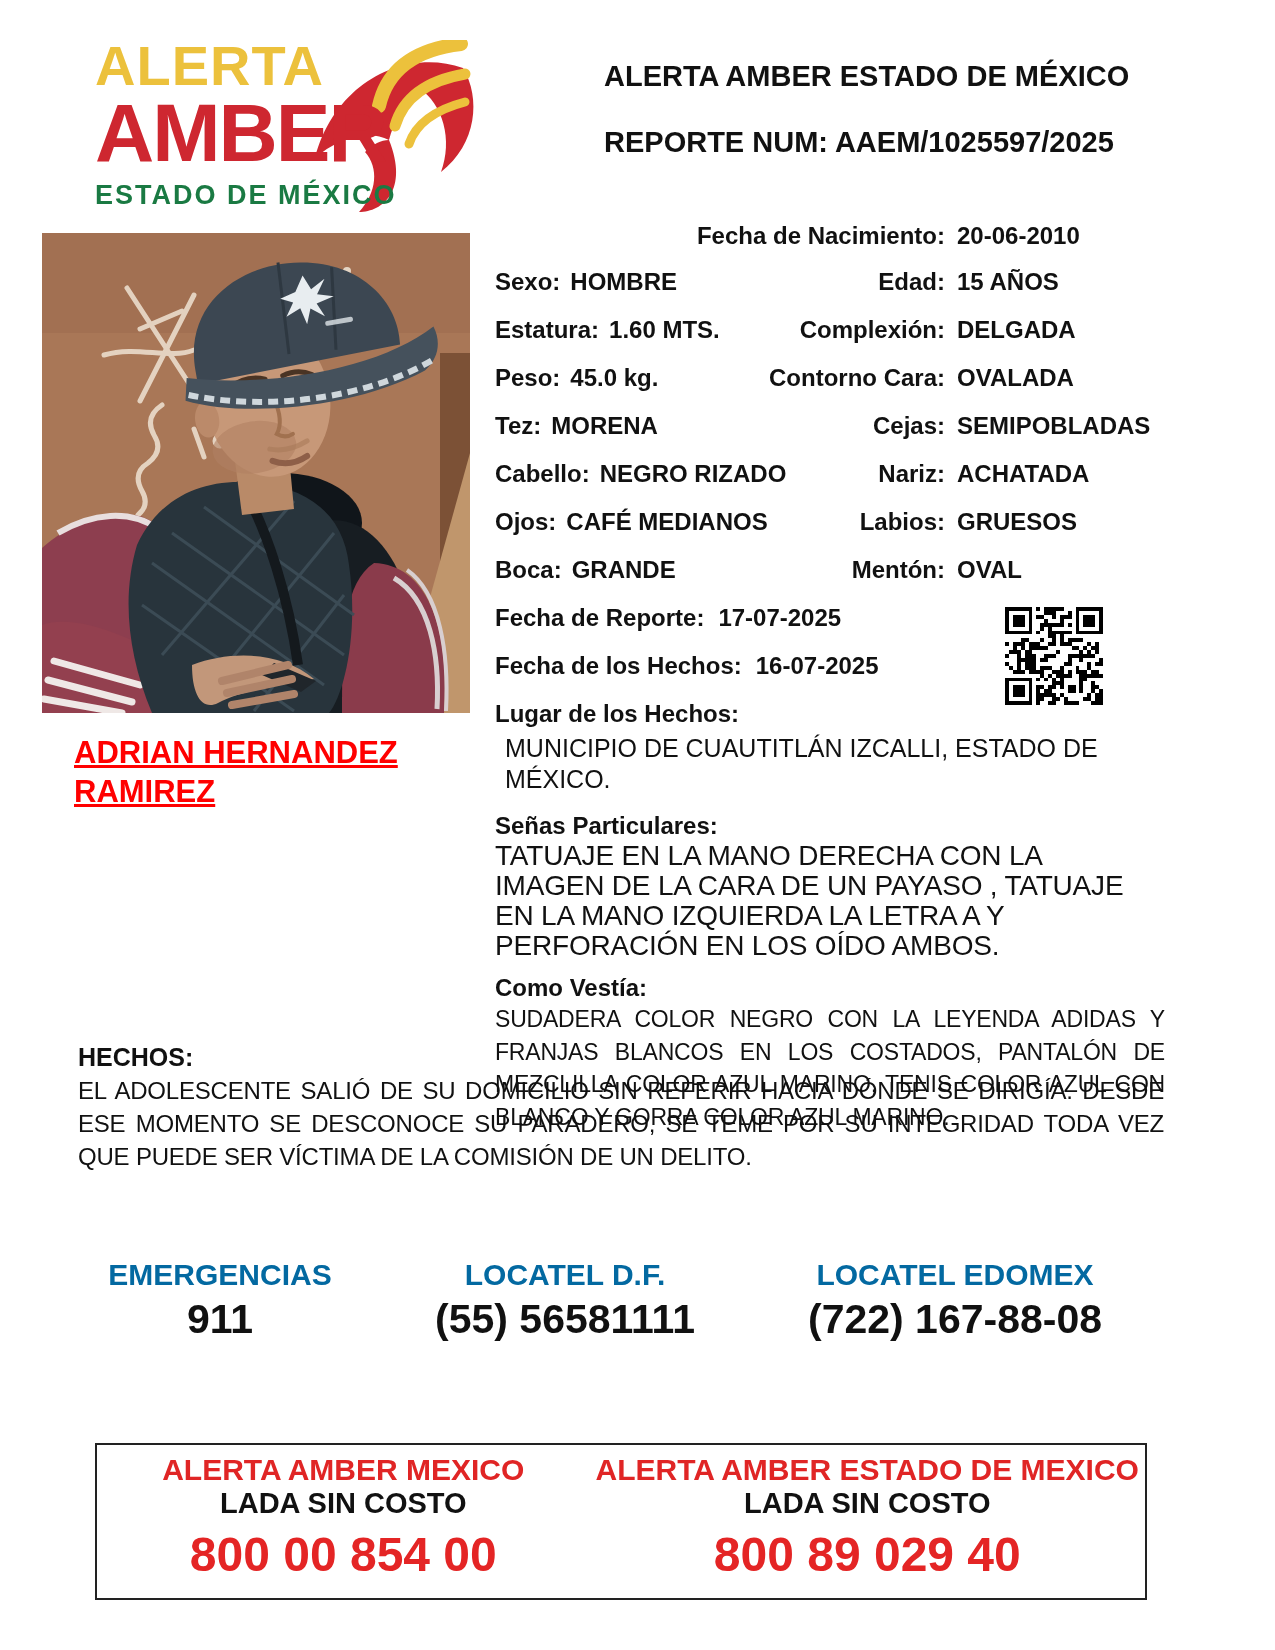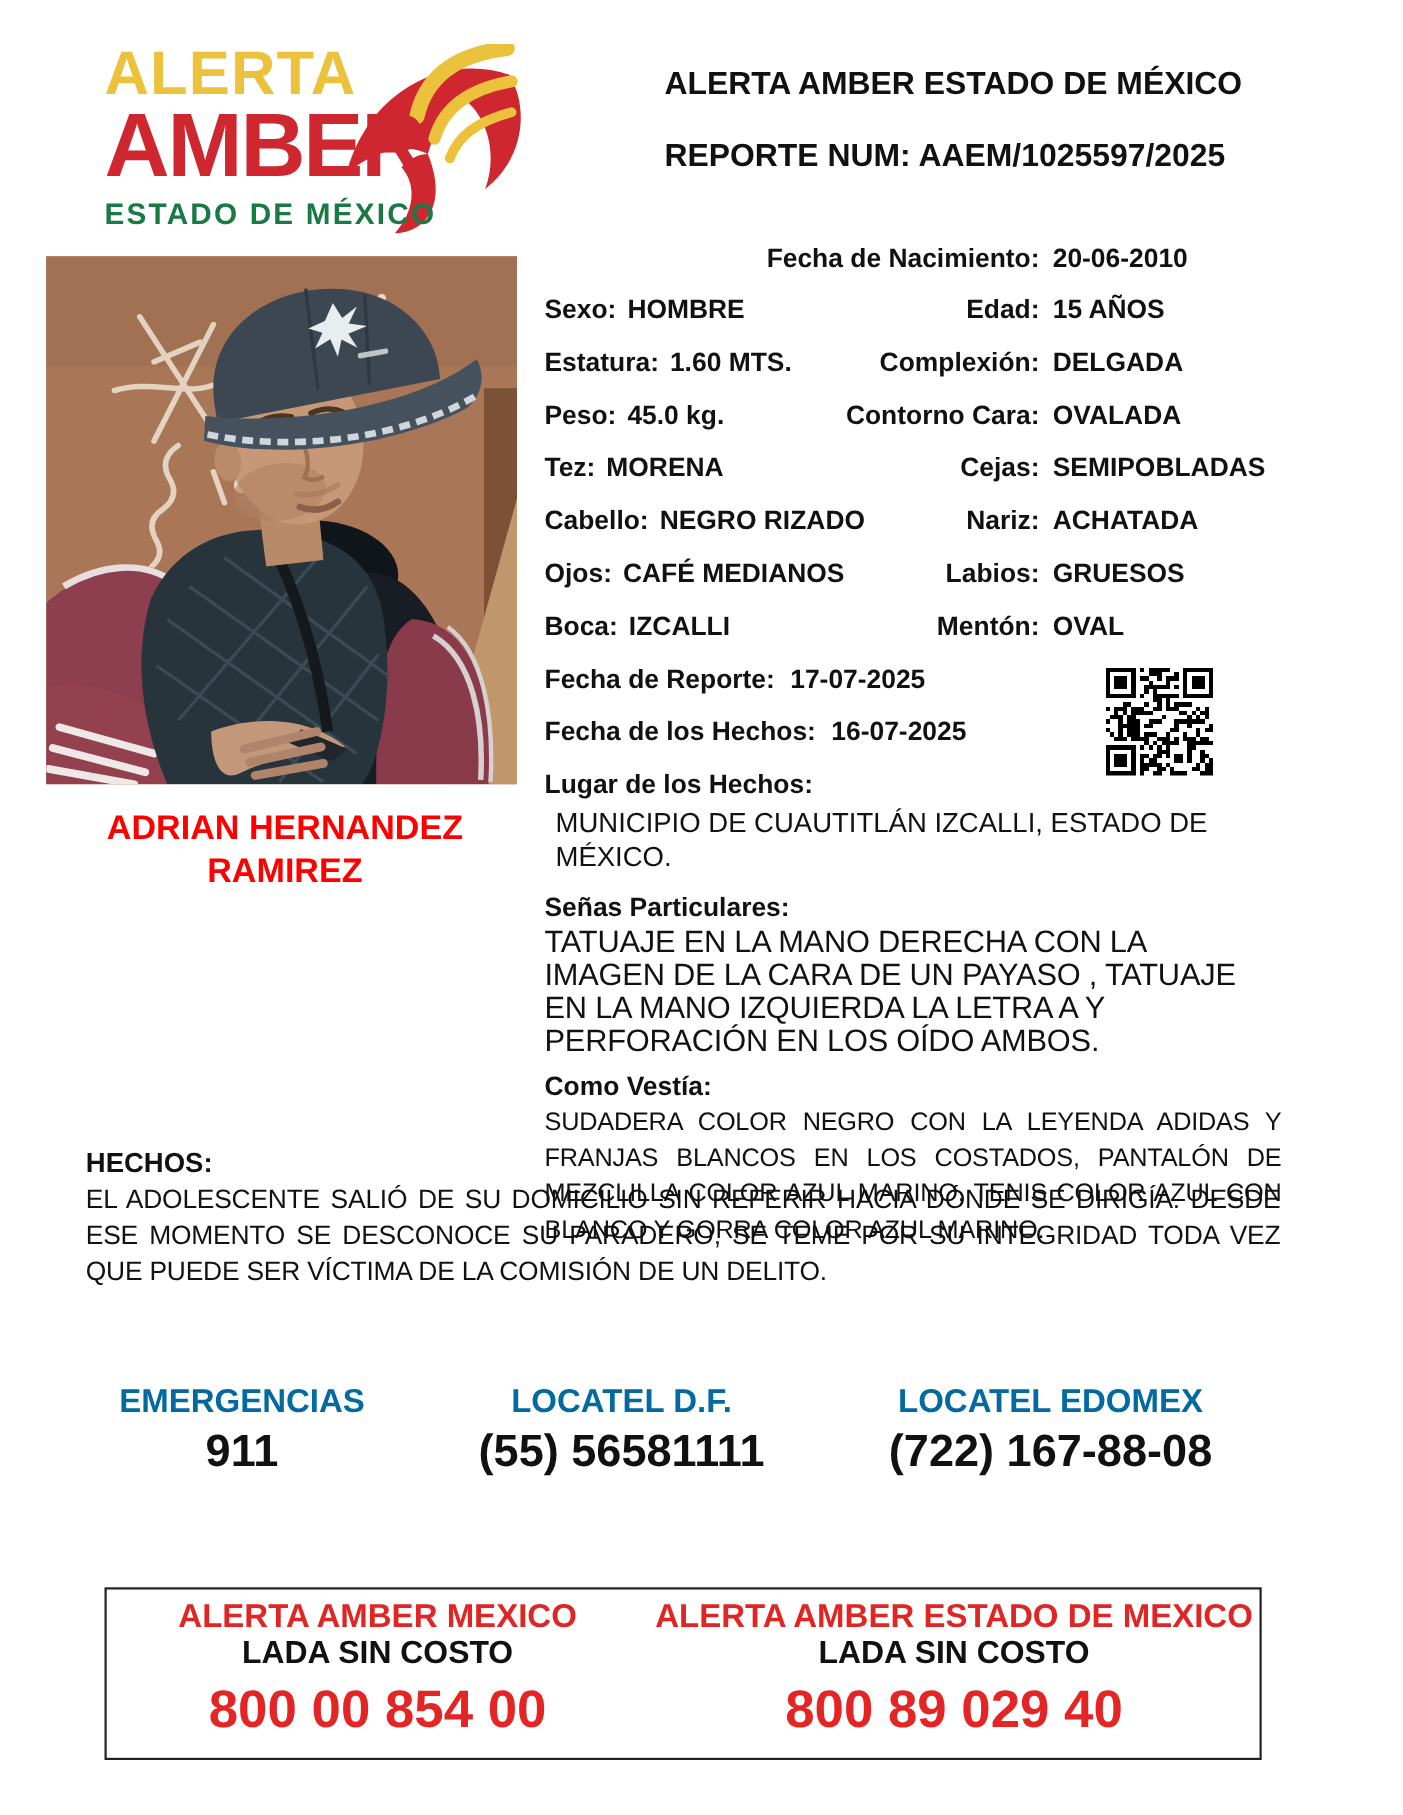--- a/index.html
+++ b/index.html
@@ -14,22 +14,22 @@
   .logo-l2{position:relative;z-index:1;font-size:82px;font-weight:800;letter-spacing:-2px;color:#ce2730;line-height:74px;margin-top:2px;}
   .logo-l3{position:relative;z-index:1;font-size:27px;font-weight:800;letter-spacing:2px;color:#1a7a43;margin-top:10px;}
   
   .header-title{position:absolute;left:604px;top:60px;width:540px;}
   .header-title .t1{font-size:29px;font-weight:700;line-height:32px;}
   .header-title .t2{font-size:29px;font-weight:700;line-height:32px;margin-top:34px;}
   
   .photo{position:absolute;left:42px;top:233px;width:428px;height:480px;overflow:hidden;background:#a97757;}
   .photo svg{display:block;filter:blur(0.7px);}
   
-  .subject-name{position:absolute;left:64px;top:733px;width:390px;text-align:center;
-    color:#ff0000;font-size:31px;font-weight:700;line-height:39px;}
+  .subject-name{position:absolute;left:74px;top:733px;width:390px;
+    color:#ff0000;font-size:31px;font-weight:700;line-height:39px;text-decoration:underline;}
   
   .details{position:absolute;left:495px;top:220px;width:672px;font-size:24px;font-weight:700;}
   .birth{display:grid;grid-template-columns:450px auto;margin-bottom:15px;line-height:31px;}
   .birth .blbl{text-align:right;}
   .birth .bval{padding-left:12px;white-space:nowrap;}
   .drow{display:grid;grid-template-columns:265px 185px auto;margin-bottom:17px;line-height:31px;}
   .drow .lpair{white-space:nowrap;}
   .drow .lpair .val{margin-left:10px;}
   .drow .rlbl{text-align:right;white-space:nowrap;}
   .drow .rval{padding-left:12px;white-space:nowrap;}
@@ -202,21 +202,21 @@
       <span class="lpair"><span>Cabello:</span><span class="val">NEGRO RIZADO</span></span>
       <span class="rlbl">Nariz:</span>
       <span class="rval">ACHATADA</span>
     </div>
     <div class="drow">
       <span class="lpair"><span>Ojos:</span><span class="val">CAFÉ MEDIANOS</span></span>
       <span class="rlbl">Labios:</span>
       <span class="rval">GRUESOS</span>
     </div>
     <div class="drow">
-      <span class="lpair"><span>Boca:</span><span class="val">IZCALLI</span></span>
+      <span class="lpair"><span>Boca:</span><span class="val">GRANDE</span></span>
       <span class="rlbl">Mentón:</span>
       <span class="rval">OVAL</span>
     </div>
 
     <div class="daterow">
       <span>Fecha de Reporte:</span><span class="val">17-07-2025</span>
     </div>
     <div class="daterow">
       <span>Fecha de los Hechos:</span><span class="val">16-07-2025</span>
     </div>

